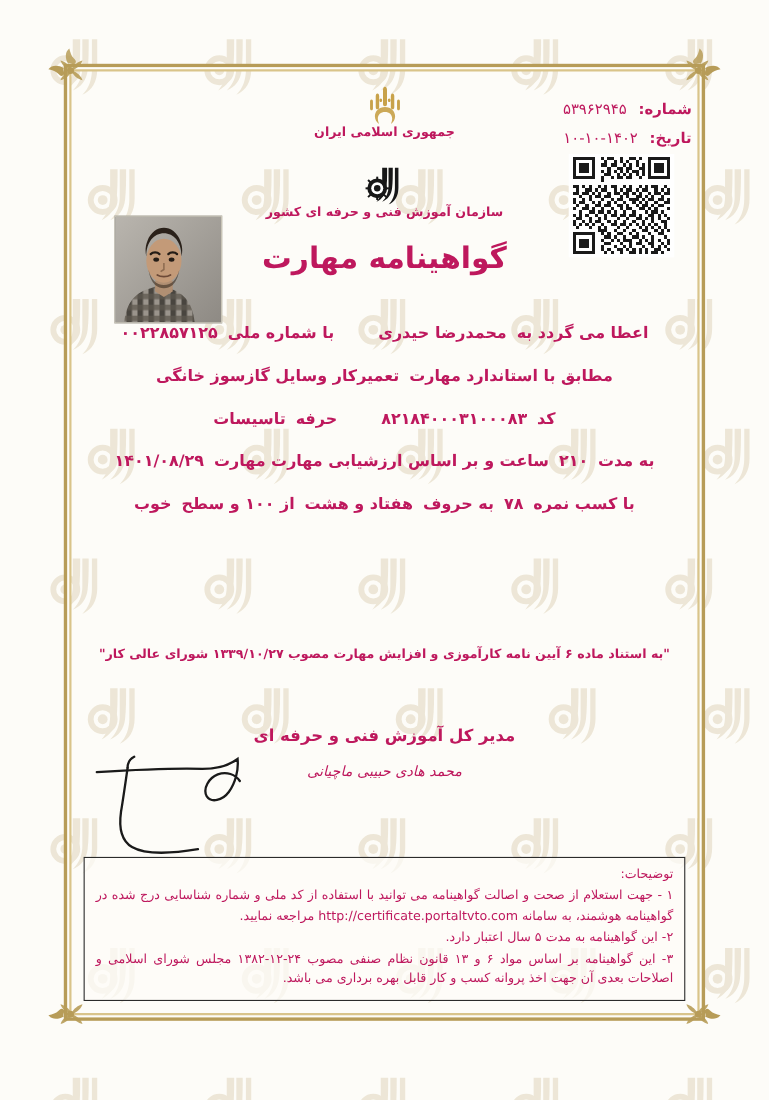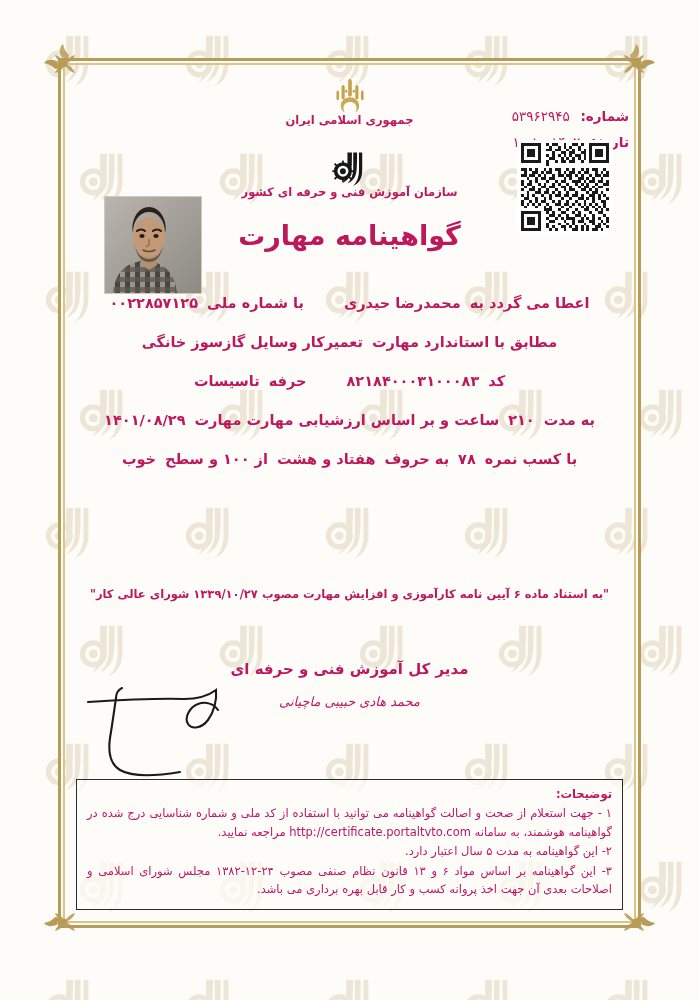--- a/index.html
+++ b/index.html
@@ -66,22 +66,22 @@
     position:absolute;left:0;right:0;top:80px;
     display:flex;justify-content:center;
   }
   .org-logo svg{width:42px;height:36px;}
   .org-name{
     position:absolute;left:0;right:0;top:115px;
     text-align:center;font-size:11.5px;font-weight:700;
   }
 
   .meta{
-    position:absolute;right:0;top:34px;
-    text-align:right;line-height:1.9;
+    position:absolute;right:0;top:18px;
+    text-align:center;line-height:1.9;
     direction:rtl;
   }
   .meta .row{font-size:13.5px;font-weight:700;white-space:nowrap;}
   .meta .row .val{font-weight:400;margin-right:6px;}
 
   
   .photo{
     position:absolute;left:34px;top:126px;
     width:96px;height:96px;
     border:1px solid #cfcabb;
@@ -142,21 +142,21 @@
   .sig-mark svg{width:100%;height:100%;}
 
   
   .notes{
     position:absolute;left:6px;right:6px;bottom:6px;
     border:1.5px solid #2b2b2b;
     padding:7px 10px 9px 10px;
     direction:rtl;
     background:rgba(253,252,248,.72);
   }
-  .notes-h{font-size:11.5px;font-weight:700;margin-bottom:3px;}
+  .notes-h{font-size:11.5px;font-weight:400;margin-bottom:3px;}
   .note{
     font-size:11.5px;
     line-height:1.62;
     text-align:justify;
     margin-bottom:1px;
   }
 </style>
 </head>
 <body>
 

